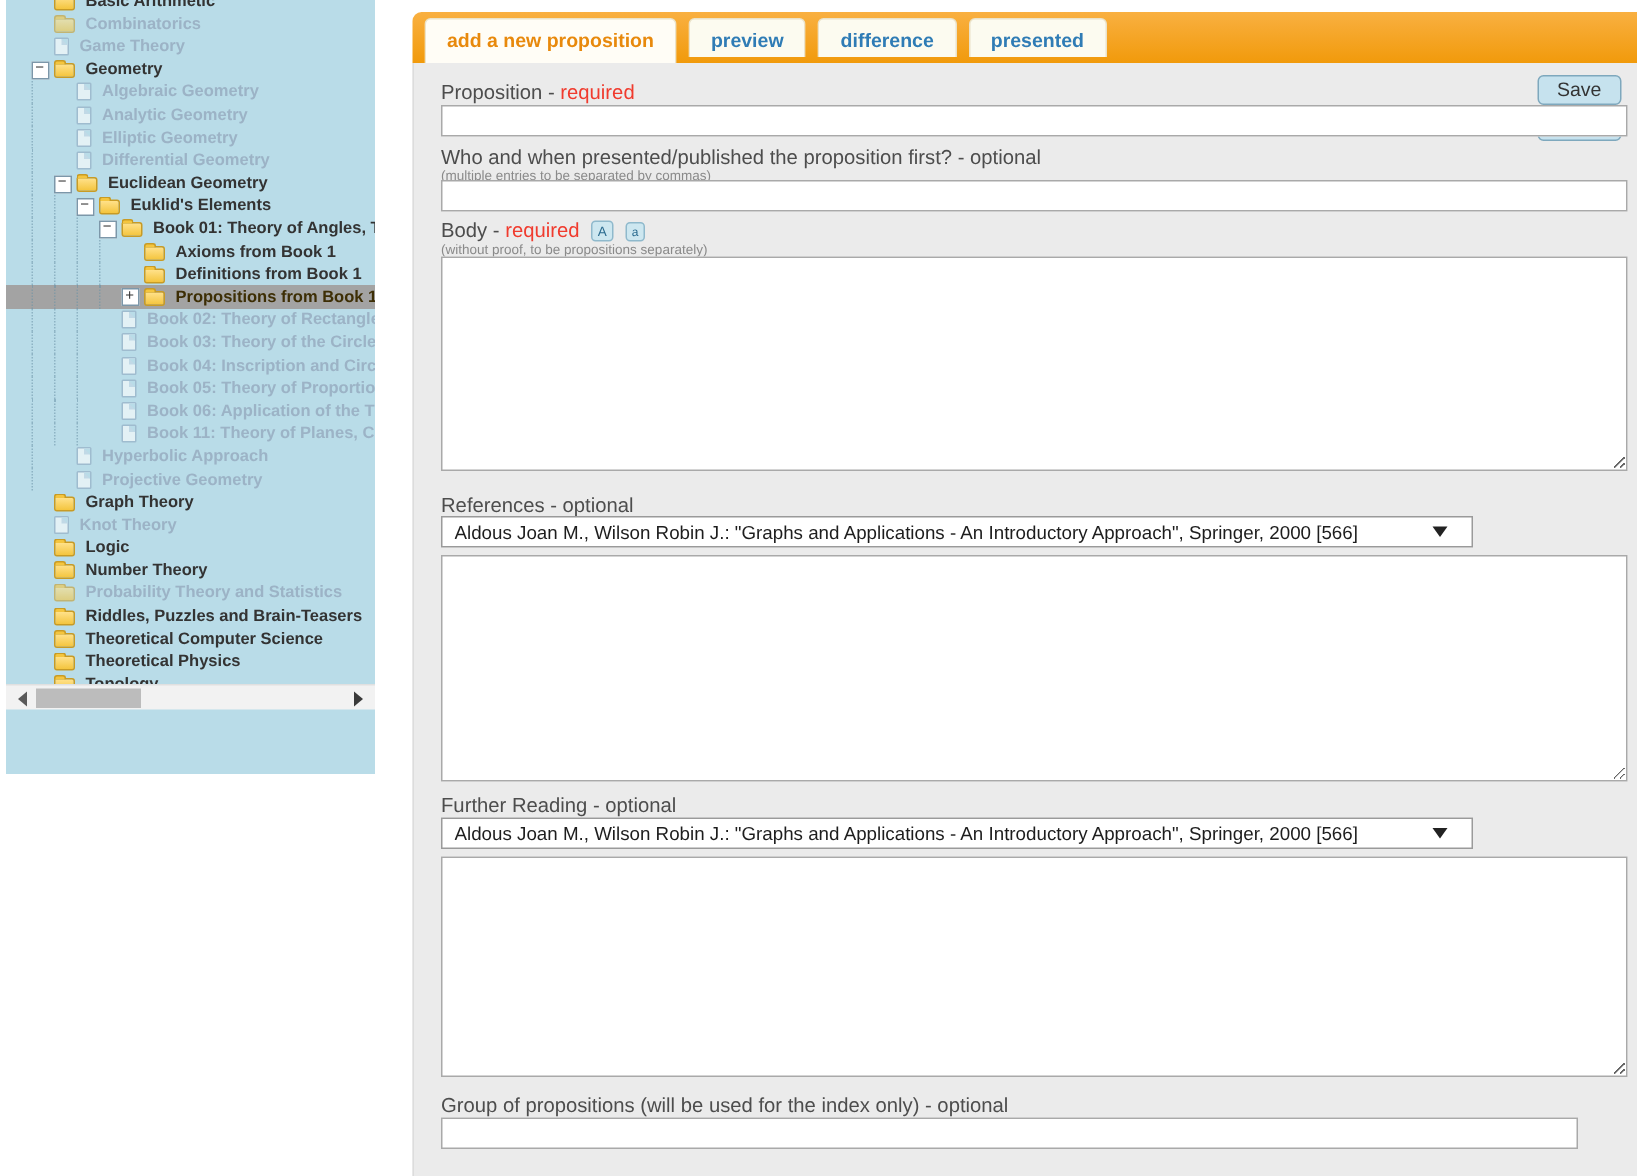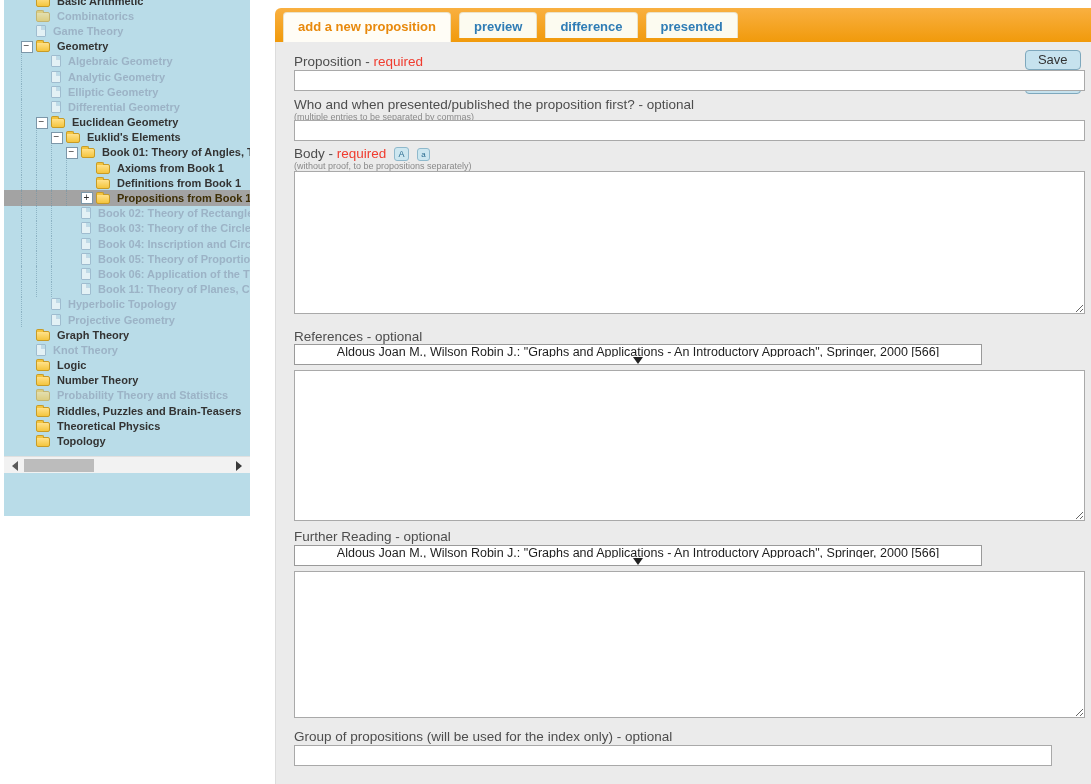--- a/index.html
+++ b/index.html
@@ -61,21 +61,21 @@
     border-left:1px solid #dcdcdc; border-right:1px solid #dcdcdc; }
 
   .flabel { position:absolute; left:18px; font-size:13.5px; color:#4d4d4d; }
   .flabel .req { color:#f03b2e;text-align:center; }
   .fnote { position:absolute; left:18px; font-size:9px; color:#8a8a8a; }
   .tinput { position:absolute; left:18px; width:791px; height:21px; border:1px solid #a9a9a9;
     background:#fff; font-size:13px; padding:0 4px; font-family:"Liberation Sans",sans-serif; }
   .tarea { position:absolute; left:18px; width:791px; border:1px solid #a9a9a9;
     background:#fff; font-size:13px; padding:3px 4px; font-family:"Liberation Sans",sans-serif; }
   .selbox { position:absolute; left:18px; width:688px; height:21px; border:1px solid #9a9a9a;
-    background:#fff; display:flex; align-items:center; padding:0 8px; cursor:pointer;flex-direction:column; }
+    background:#fff; display:flex; align-items:center; padding:0 8px; cursor:pointer; }
   .selbox .seltext { flex:1; font-size:12.5px; color:#1d1d1d; white-space:nowrap;
     overflow:hidden; }
   .selbox .chev { width:0; height:0; border-left:5px solid transparent;
     border-right:5px solid transparent; border-top:7px solid #222; margin-left:8px;
     margin-right:8px; flex:0 0 auto; }
 
   .actionbar { position:absolute; top:8px; right:16px; display:flex; gap:4px;flex-direction:column; }
   .abtn { background:#c6e2ee; border:1px solid #7ea8bd; border-radius:4px;
     padding:1px 7px 2px; font-size:13px; color:#333; cursor:pointer;
     font-family:"Liberation Sans",sans-serif; }
@@ -228,21 +228,21 @@
         <span class="guide"></span>
         <span class="guide"></span>
         <span class="expander none"></span>
         <span class="ticon file"></span>
         <span class="tlabel">Book 11: Theory of Planes, Coplanar L</span>
       </div>
       <div class="trow disabled">
         <span class="guide"></span>
         <span class="expander none"></span>
         <span class="ticon file"></span>
-        <span class="tlabel">Hyperbolic Topology</span>
+        <span class="tlabel">Hyperbolic Approach</span>
       </div>
       <div class="trow disabled">
         <span class="guide"></span>
         <span class="expander none"></span>
         <span class="ticon file"></span>
         <span class="tlabel">Projective Geometry</span>
       </div>
       <div class="trow normal">
         <span class="expander none"></span>
         <span class="ticon folder"></span>
@@ -265,20 +265,25 @@
       </div>
       <div class="trow disabled">
         <span class="expander none"></span>
         <span class="ticon folder"></span>
         <span class="tlabel">Probability Theory and Statistics</span>
       </div>
       <div class="trow normal">
         <span class="expander none"></span>
         <span class="ticon folder"></span>
         <span class="tlabel">Riddles, Puzzles and Brain-Teasers</span>
+      </div>
+      <div class="trow normal">
+        <span class="expander none"></span>
+        <span class="ticon folder"></span>
+        <span class="tlabel">Theoretical Computer Science</span>
       </div>
       <div class="trow normal">
         <span class="expander none"></span>
         <span class="ticon folder"></span>
         <span class="tlabel">Theoretical Physics</span>
       </div>
       <div class="trow normal">
         <span class="expander none"></span>
         <span class="ticon folder"></span>
         <span class="tlabel">Topology</span>

